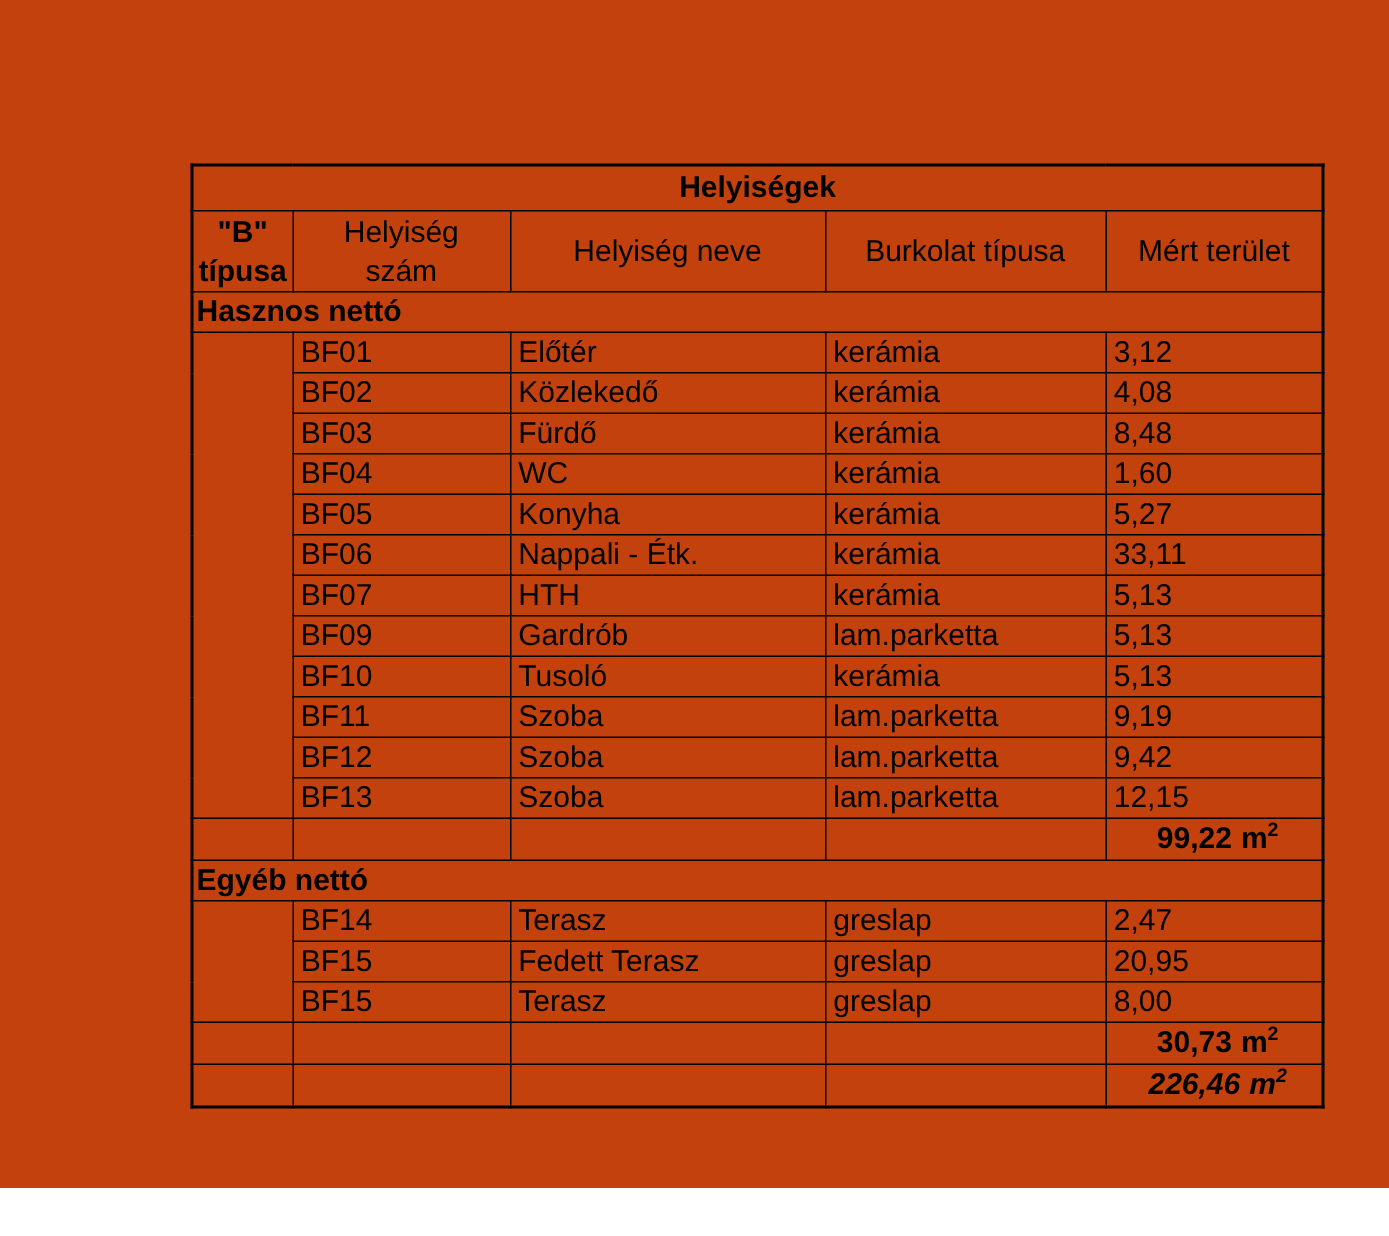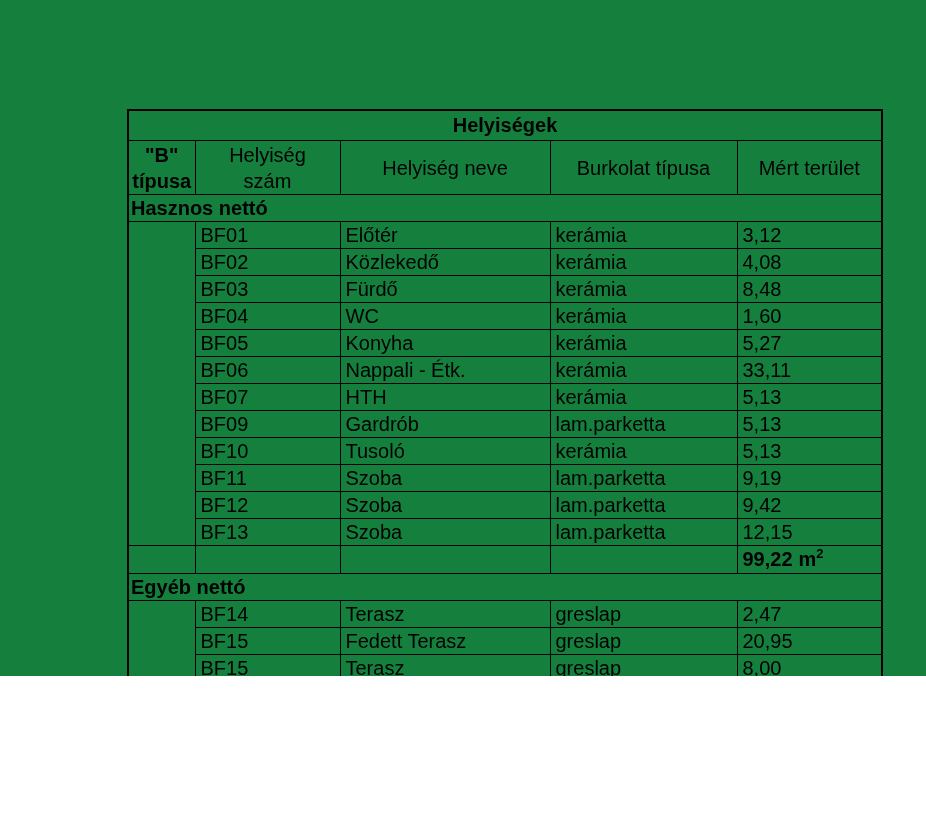--- a/index.html
+++ b/index.html
@@ -5,22 +5,22 @@
   html, body {
     margin: 0;
     padding: 0;
     background: #ffffff;
     font-family: "Liberation Sans", sans-serif;
     color: #000;
   }
   .page {
     position: relative;
     width: 926px;
-    height: 676px;
-    background: #15803d;
+    height: 792px;
+    background: #c2410c;
     overflow: hidden;
   }
   table.rooms-table {
     position: absolute;
     left: 127px;
     top: 109px;
     width: 754px;
     border-collapse: collapse;
     table-layout: fixed;
     border: 2.5px solid #000;
@@ -45,21 +45,21 @@
     padding: 0;
     line-height: 26px;
   }
   tr.header-row td.apt-hdr { font-weight: bold; }
   tr.section-row td {
     height: 26px;
     font-weight: bold;
     padding-left: 2px;
   }
   tr.data-row td { height: 26px; }
-  tr.total-row td { height: 27px; }
+  tr.total-row td { height: 27px; text-align: center; }
   td.total-cell { font-weight: bold; }
   td.total-cell .unit { margin-left: 6px; }
   td.total-cell sup {
     font-size: 13px;
     vertical-align: super;
     line-height: 0;
   }
   tr.grandtotal-row td.total-cell { font-style: italic; }
   .watermark {
     position: absolute;

